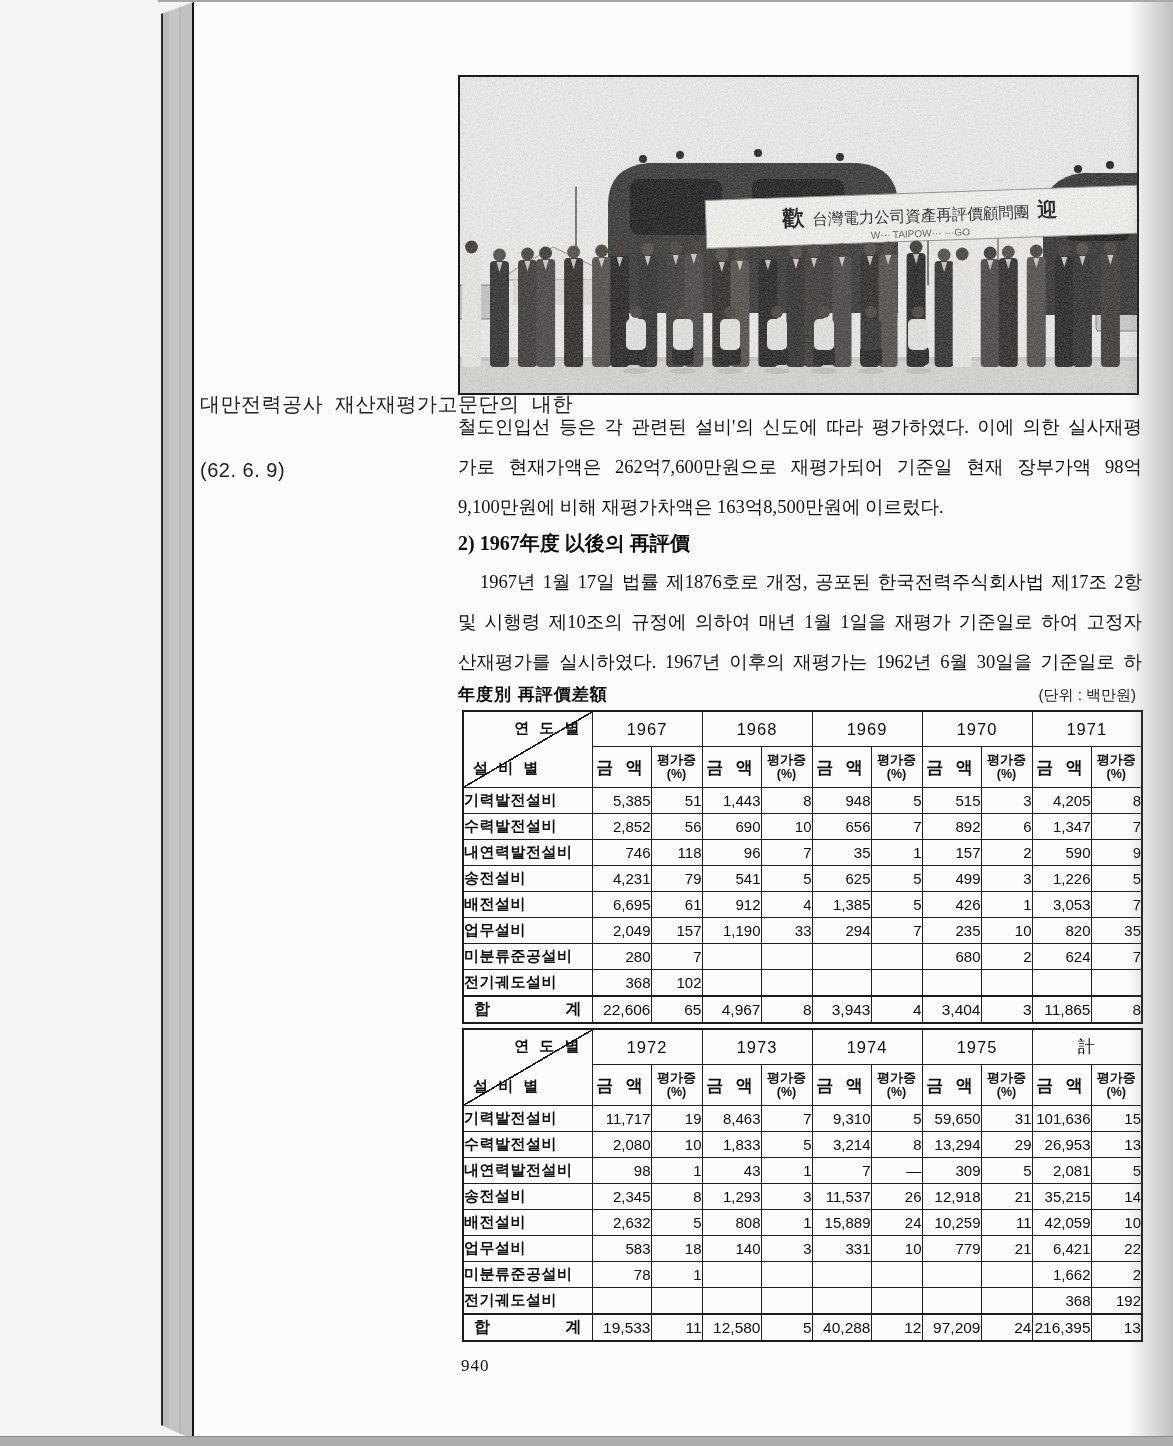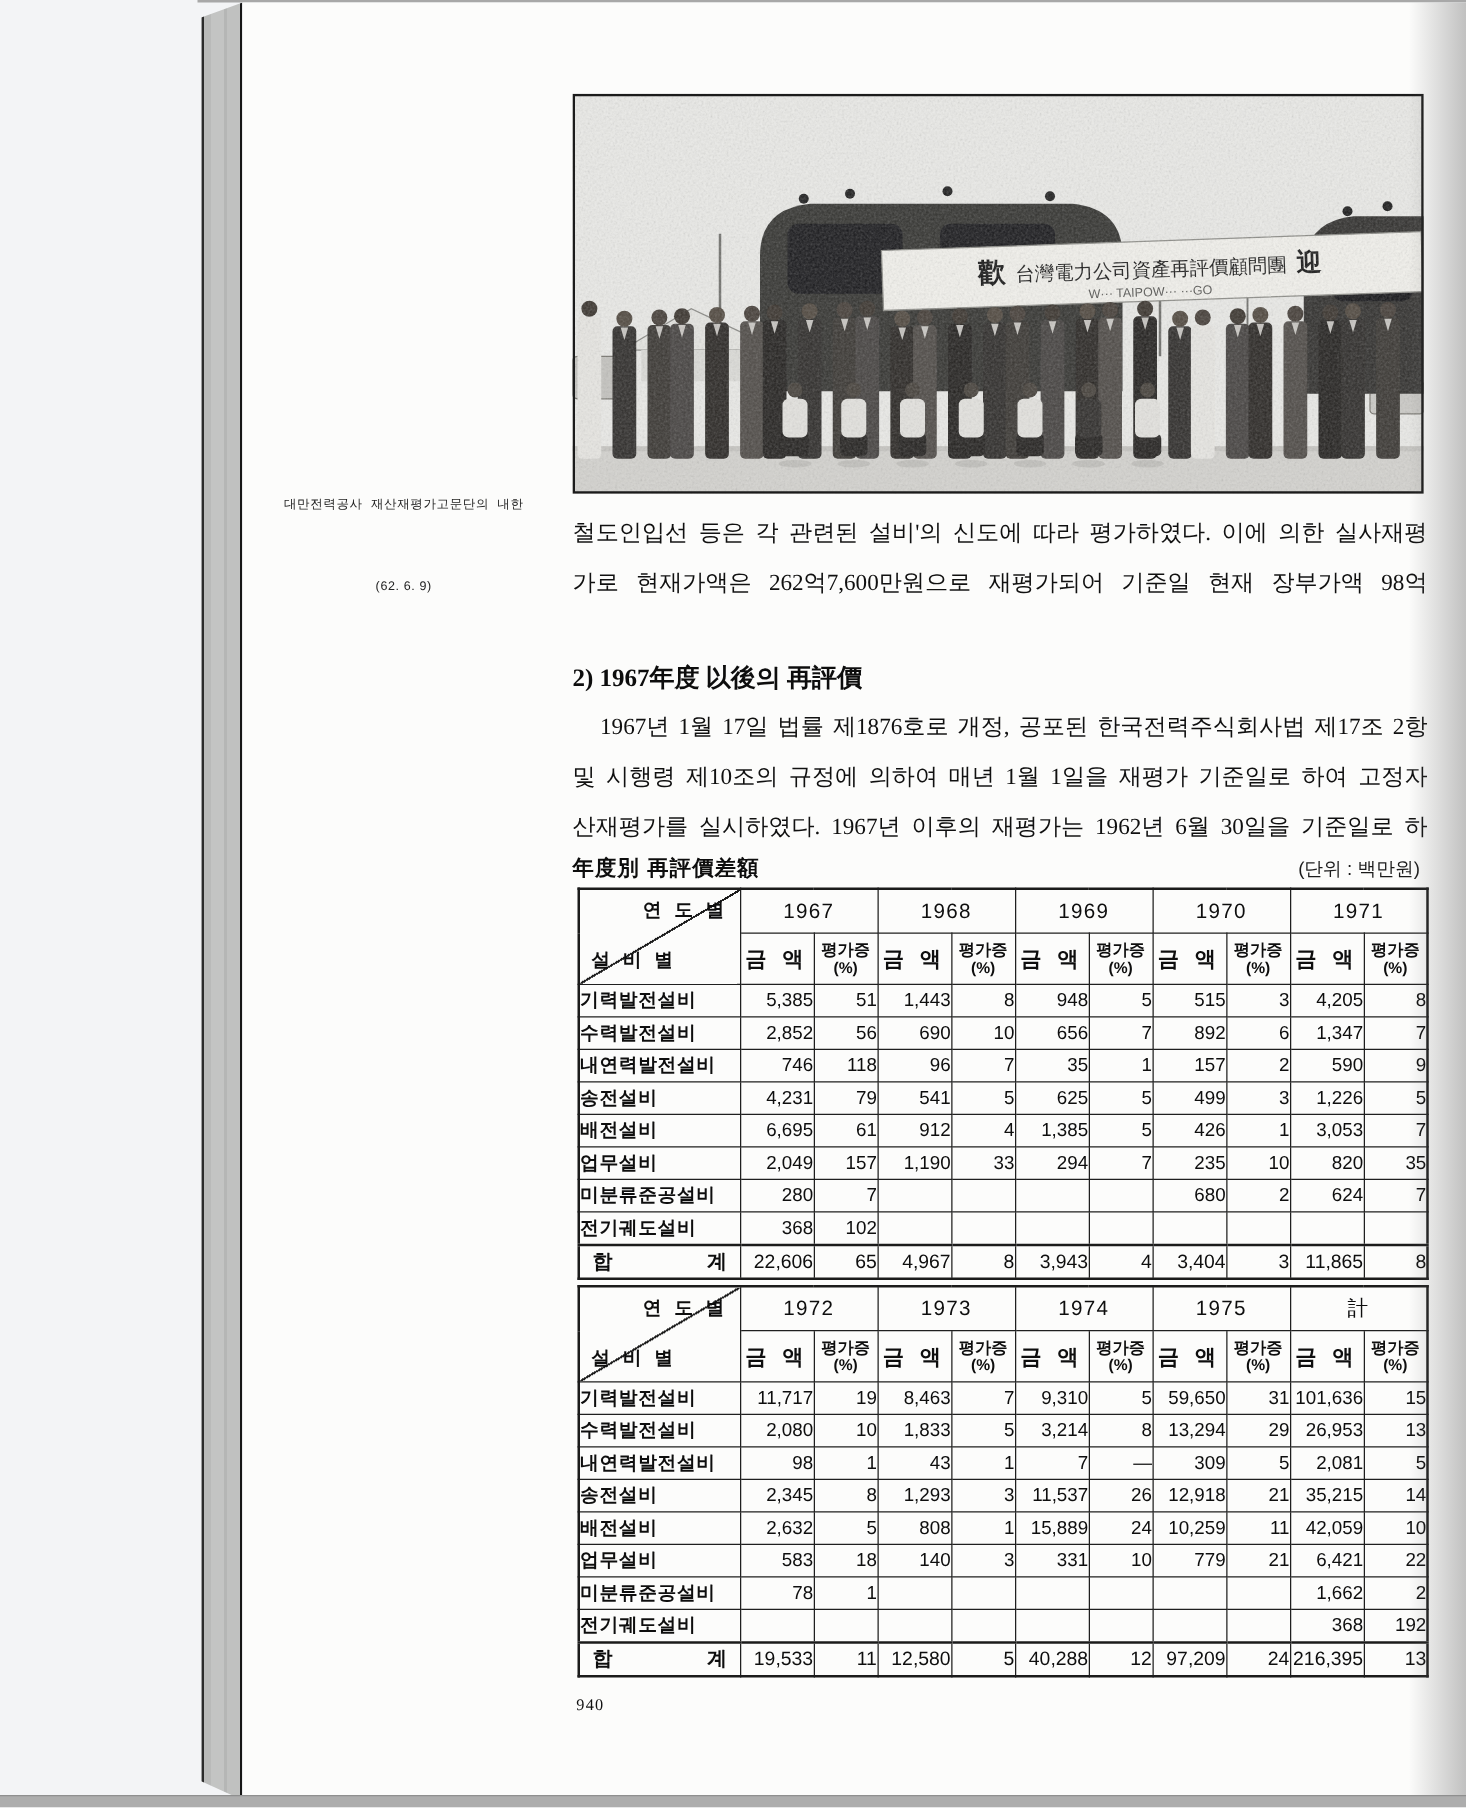--- a/index.html
+++ b/index.html
@@ -7,22 +7,22 @@
           font-family:"Liberation Sans",sans-serif;color:#141414;}
   .top-line{position:absolute;left:158px;top:0;right:0;height:2px;background:#a8a8a8;}
   .bottom-bar{position:absolute;left:0;right:0;bottom:0;height:9px;background:#adadad;border-top:1px solid #8f8f8f;}
   .fore-edge{position:absolute;left:161px;top:2px;width:33px;height:1438px;
     background:linear-gradient(to right,#2b2b2b 0 2px,#b9bab9 2px 8px,#c3c4c3 8px 55%,#b5b6b5 55% 62%,#c0c1c0 62% calc(100% - 2px),#161616 calc(100% - 2px));
     clip-path:polygon(100% 0,0 12px,0 calc(100% - 15px),100% 100%);}
   .page{position:absolute;left:194px;top:2px;right:0;bottom:9px;background:#fcfcfb;}
   .right-shade{position:absolute;top:0;right:0;bottom:0;width:46px;pointer-events:none;
     background:linear-gradient(to right,rgba(110,110,110,0),rgba(110,110,110,0.42));}
 
-  .caption{position:absolute;left:6px;top:347px;width:246px;text-align:center;
-    font-size:10px;line-height:22px;color:#222;letter-spacing:0.5px;white-space:pre;}
+  .caption{position:absolute;left:6px;top:347px;width:246px;text-align:left;
+    font-size:20px;line-height:22px;color:#222;letter-spacing:0.5px;white-space:pre;}
 
   .photo-frame{position:absolute;left:264px;top:73px;width:681px;height:320px;}
   .photo-frame svg{display:block;}
 
   .para{position:absolute;left:264px;width:684px;font-family:"Liberation Serif",serif;
     font-size:18.5px;color:#101010;}
   .para .line{height:40px;line-height:40px;text-align:justify;text-align-last:justify;overflow:hidden;}
   .para .line.last{text-align-last:left;}
   .para .line.indent{text-indent:22px;}
   .p1{top:405px;}
@@ -50,21 +50,21 @@
   table.rv th.sub-rate{height:40px;font-size:13px;font-weight:700;line-height:14px;margin-left:44px;}
   table.rv th.sub-rate .u{font-size:12.5px;font-weight:700;}
   table.rv tbody td{height:25px;font-size:15px;}
   td.lbl{font-weight:600;padding:0 9px;text-align:justify;text-align-last:justify;font-size:15.5px;letter-spacing:0.5px;}
   td.num{text-align:right;padding-right:6px;font-size:15px;}
   tr.sum td{height:38px;border-top:2px solid #1b1b1b;}
   tr.sum td.num{font-size:15.5px;margin-left:15px;}
   .sum-lbl-in{display:flex;justify-content:space-between;padding:0 10px;font-weight:700;font-size:16px;}
 
   .page-number{position:absolute;left:267px;top:1354px;font-family:"Liberation Serif",serif;
-    font-size:13px;letter-spacing:1px;color:#111;}
+    font-size:17px;letter-spacing:1px;color:#111;}
 </style>
 </head>
 <body>
 
 <div class="canvas">
   <div class="top-line"></div>
   <div class="fore-edge"></div>
 
   <div class="page">
 
@@ -233,20 +233,21 @@
           </g>
 
         <rect x="0" y="0" width="681" height="320" filter="url(#grain)" opacity="0.30"></rect>
         <rect x="1" y="1" width="679" height="318" fill="none" stroke="#1b1b1b" stroke-width="2"></rect>
       </svg>
     </div>
 
     <div class="para p1">
       <div class="line">철도인입선 등은 각 관련된 설비'의 신도에 따라 평가하였다. 이에 의한 실사재평</div>
       <div class="line">가로 현재가액은 262억7,600만원으로 재평가되어 기준일 현재 장부가액 98억</div>
+      <div class="line last">9,100만원에 비해 재평가차액은 163억8,500만원에 이르렀다.</div>
     </div>
 
     <div class="heading">2) 1967年度 以後의 再評價</div>
 
     <div class="para p2">
       <div class="line indent">1967년 1월 17일 법률 제1876호로 개정, 공포된 한국전력주식회사법 제17조 2항</div>
       <div class="line">및 시행령 제10조의 규정에 의하여 매년 1월 1일을 재평가 기준일로 하여 고정자</div>
       <div class="line">산재평가를 실시하였다. 1967년 이후의 재평가는 1962년 6월 30일을 기준일로 하</div>
     </div>
 

